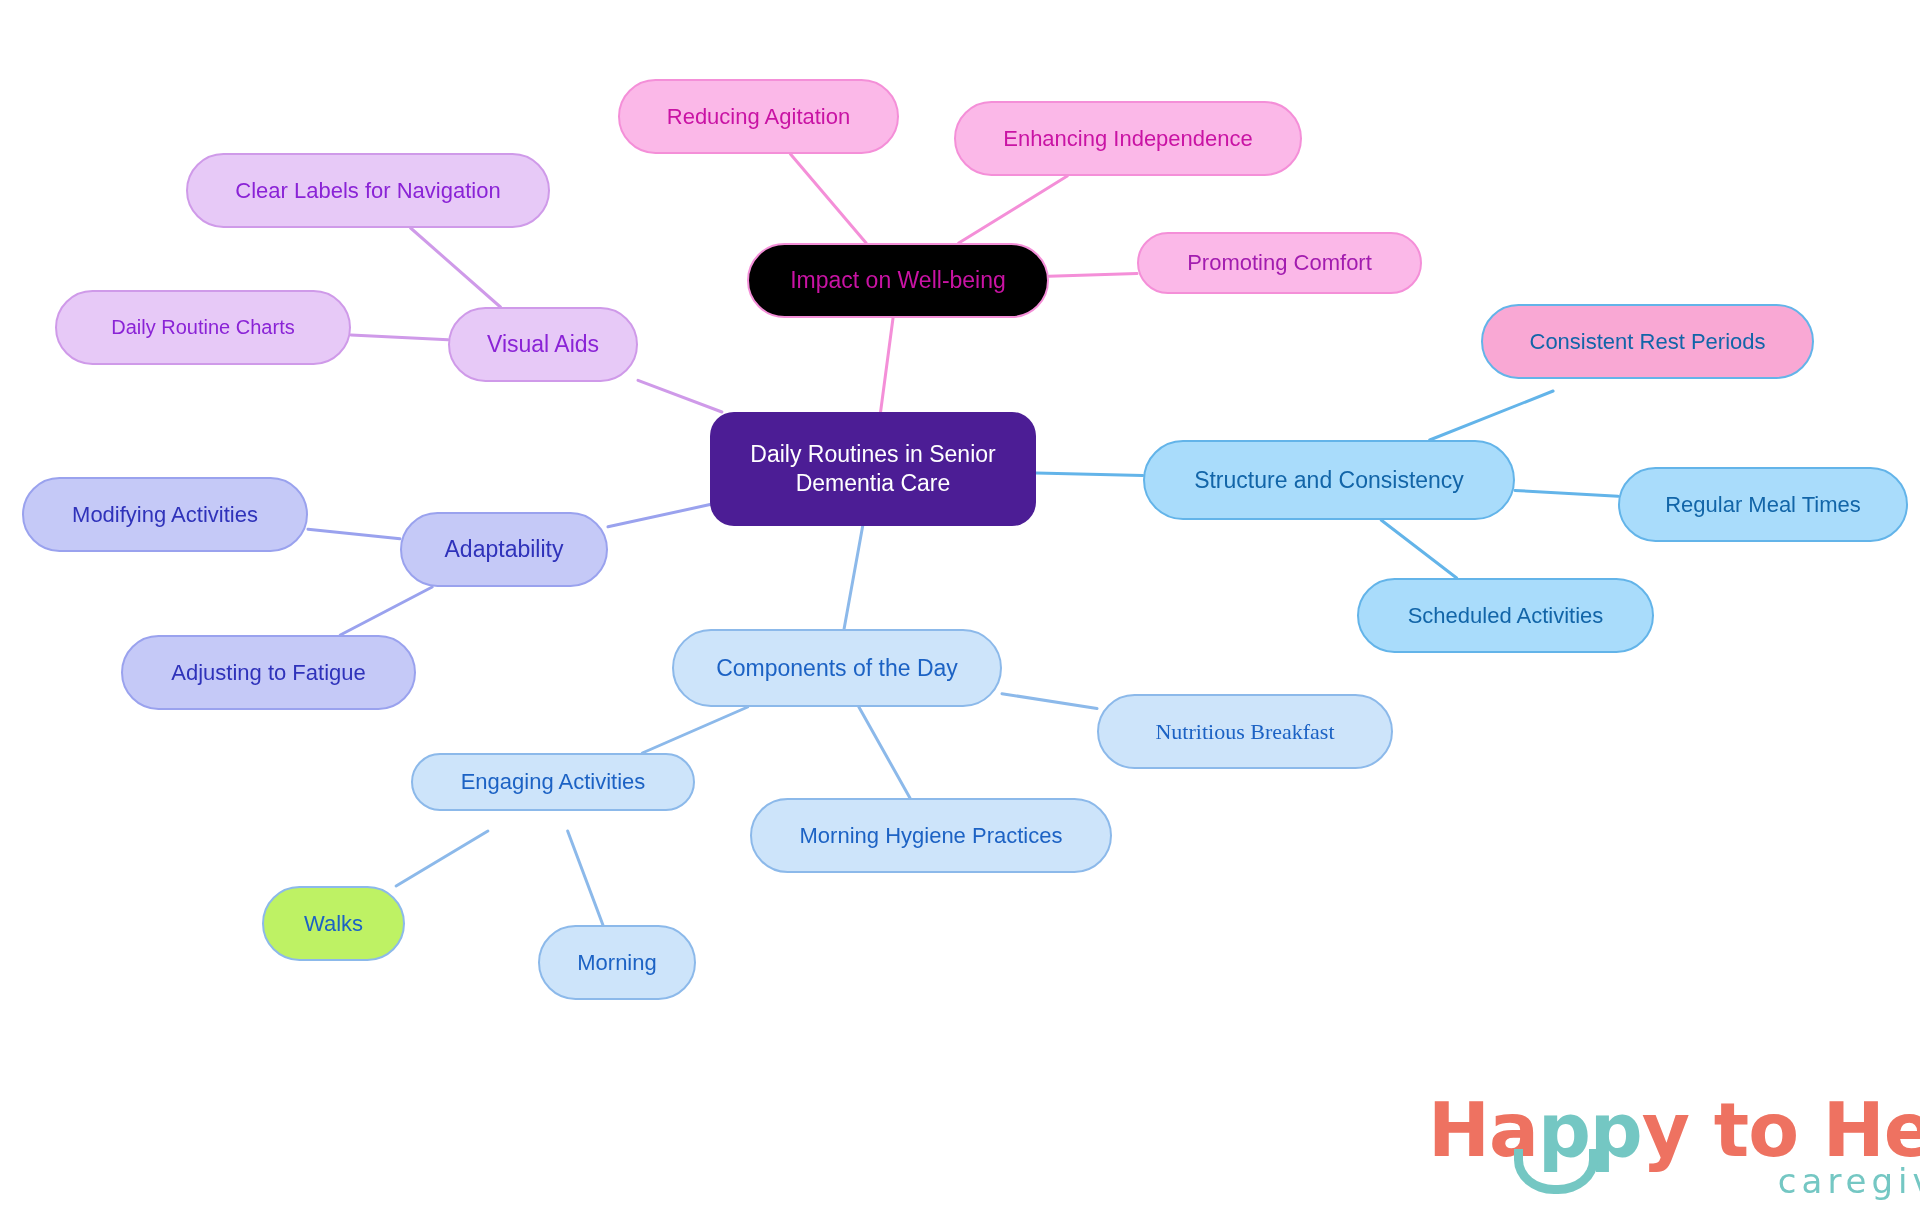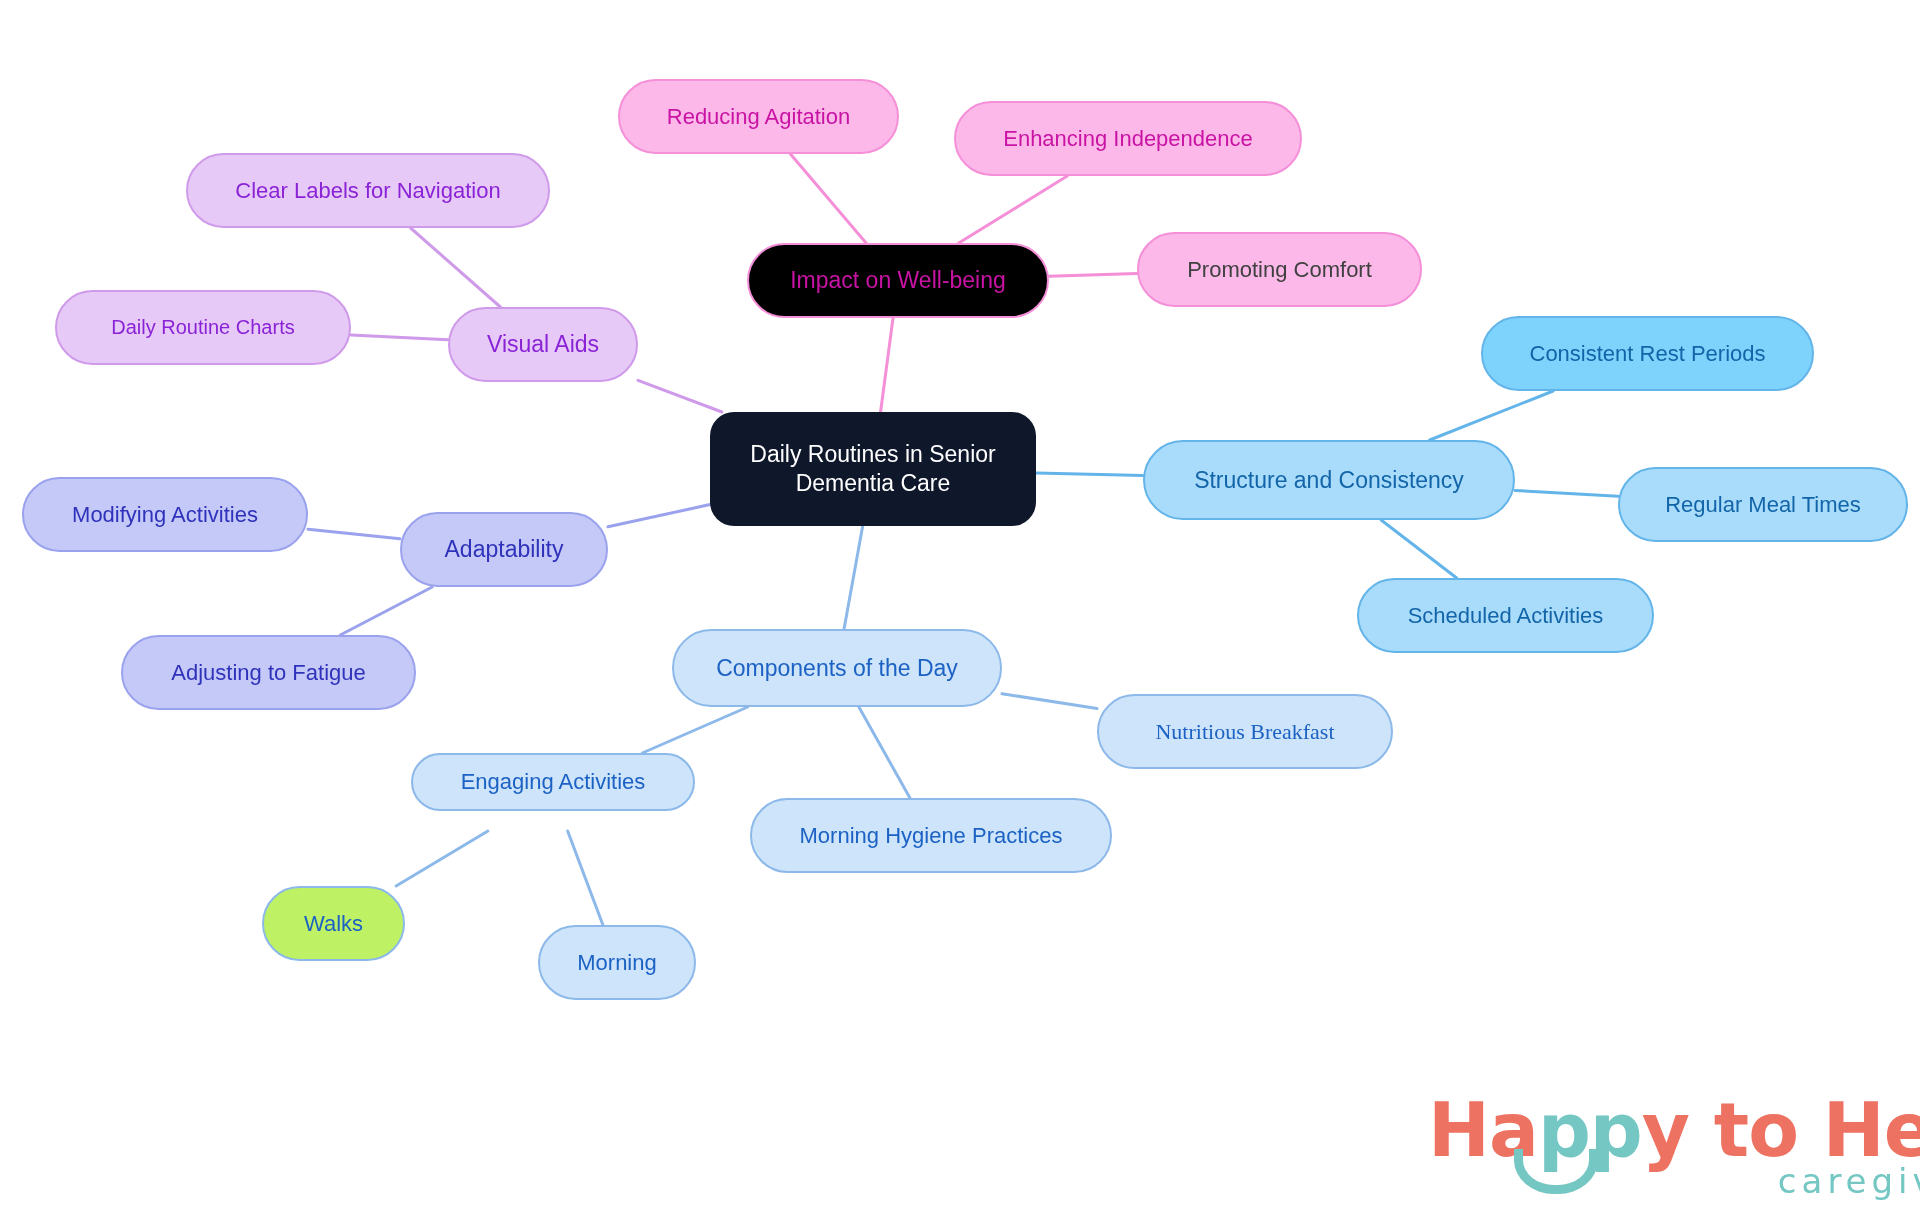--- a/index.html
+++ b/index.html
@@ -108,34 +108,34 @@
       <line x1="1515" y1="490.5" x2="1618" y2="496.31451612903226" stroke="#63b4e9" stroke-width="3" stroke-linecap="round"></line>
       <line x1="1381.1033210332102" y1="520" x2="1456.6531365313654" y2="578" stroke="#63b4e9" stroke-width="3" stroke-linecap="round"></line>
       <line x1="862.6884422110553" y1="526" x2="844.0552763819095" y2="629" stroke="#8cb9ea" stroke-width="3" stroke-linecap="round"></line>
       <line x1="1002" y1="693.6801470588235" x2="1097" y2="708.4656862745098" stroke="#8cb9ea" stroke-width="3" stroke-linecap="round"></line>
       <line x1="858.8865671641792" y1="707" x2="909.955223880597" y2="798" stroke="#8cb9ea" stroke-width="3" stroke-linecap="round"></line>
       <line x1="747.6774193548387" y1="707" x2="642.3225806451613" y2="753" stroke="#8cb9ea" stroke-width="3" stroke-linecap="round"></line>
       <line x1="487.9011406844106" y1="831" x2="396.09505703422053" y2="886" stroke="#8cb9ea" stroke-width="3" stroke-linecap="round"></line>
       <line x1="567.6392961876833" y1="831" x2="602.9237536656891" y2="925" stroke="#8cb9ea" stroke-width="3" stroke-linecap="round"></line>
     </svg>
   <div id="nodes">
-      <div class="node c-root root" style="left: 710px; top: 412px; width: 326px; height: 114px; font-size: 23px; background: #0f172a; border-color: rgb(17, 21, 28); color: rgb(255, 255, 255);"><span>Daily Routines in Senior
+      <div class="node c-root root" style="left: 710px; top: 412px; width: 326px; height: 114px; font-size: 23px; background: #4c1d95; border-color: rgb(17, 21, 28); color: rgb(255, 255, 255);"><span>Daily Routines in Senior
 Dementia Care</span></div>
       <div class="node c-pink" style="left: 747px; top: 243px; width: 302px; height: 75px; font-size: 23px; background: #000000; border-color: rgb(244, 143, 216); color: rgb(201, 19, 164);"><span>Impact on Well-being</span></div>
       <div class="node c-pink" style="left: 618px; top: 79px; width: 281px; height: 75px; font-size: 22px; background: rgb(251, 184, 232); border-color: rgb(244, 143, 216); color: rgb(201, 19, 164);"><span>Reducing Agitation</span></div>
       <div class="node c-pink" style="left: 954px; top: 101px; width: 348px; height: 75px; font-size: 22px; background: rgb(251, 184, 232); border-color: rgb(244, 143, 216); color: rgb(201, 19, 164);"><span>Enhancing Independence</span></div>
-      <div class="node c-pink" style="left: 1137px; top: 232px; width: 285px; height: 75px; font-size: 22px; background: rgb(251, 184, 232); border-color: rgb(244, 143, 216); color: #404040;"><span>Promoting Comfort</span></div>
+      <div class="node c-pink" style="left: 1137px; top: 232px; width: 285px; height: 62px; font-size: 22px; background: rgb(251, 184, 232); border-color: rgb(244, 143, 216); color: #a21caf;"><span>Promoting Comfort</span></div>
       <div class="node c-lilac" style="left: 448px; top: 307px; width: 190px; height: 75px; font-size: 23px; background: rgb(231, 201, 247); border-color: rgb(207, 154, 233); color: rgb(138, 35, 214); justify-content: center;"><span>Visual Aids</span></div>
       <div class="node c-lilac" style="left: 186px; top: 153px; width: 364px; height: 75px; font-size: 22px; background: rgb(231, 201, 247); border-color: rgb(207, 154, 233); color: rgb(138, 35, 214);"><span>Clear Labels for Navigation</span></div>
       <div class="node c-lilac" style="left: 55px; top: 290px; width: 296px; height: 75px; font-size: 20px; background: rgb(231, 201, 247); border-color: rgb(207, 154, 233); color: rgb(138, 35, 214);"><span>Daily Routine Charts</span></div>
       <div class="node c-peri" style="left: 400px; top: 512px; width: 208px; height: 75px; font-size: 23px; background: rgb(197, 201, 247); border-color: rgb(154, 162, 238); color: rgb(47, 50, 186);"><span>Adaptability</span></div>
       <div class="node c-peri" style="left: 22px; top: 477px; width: 286px; height: 75px; font-size: 22px; background: rgb(197, 201, 247); border-color: rgb(154, 162, 238); color: rgb(47, 50, 186);"><span>Modifying Activities</span></div>
       <div class="node c-peri" style="left: 121px; top: 635px; width: 295px; height: 75px; font-size: 22px; background: rgb(197, 201, 247); border-color: rgb(154, 162, 238); color: rgb(47, 50, 186);"><span>Adjusting to Fatigue</span></div>
       <div class="node c-sky" style="left: 1143px; top: 440px; width: 372px; height: 80px; font-size: 23px; background: rgb(169, 220, 251); border-color: rgb(99, 180, 233); color: rgb(18, 101, 168);"><span>Structure and Consistency</span></div>
-      <div class="node c-sky" style="left: 1481px; top: 316px; width: 333px; height: 75px; font-size: 22px; background: #7dd3fc; border-color: rgb(99, 180, 233); color: rgb(18, 101, 168);"><span>Consistent Rest Periods</span></div>
+      <div class="node c-sky" style="left: 1481px; top: 304px; width: 333px; height: 75px; font-size: 22px; background: #f9a8d4; border-color: rgb(99, 180, 233); color: rgb(18, 101, 168);"><span>Consistent Rest Periods</span></div>
       <div class="node c-sky" style="left: 1618px; top: 467px; width: 290px; height: 75px; font-size: 22px; background: rgb(169, 220, 251); border-color: rgb(99, 180, 233); color: rgb(18, 101, 168);"><span>Regular Meal Times</span></div>
       <div class="node c-sky" style="left: 1357px; top: 578px; width: 297px; height: 75px; font-size: 22px; background: rgb(169, 220, 251); border-color: rgb(99, 180, 233); color: rgb(18, 101, 168);"><span>Scheduled Activities</span></div>
       <div class="node c-ice" style="left: 672px; top: 629px; width: 330px; height: 78px; font-size: 23px; background: rgb(205, 228, 250); border-color: rgb(140, 185, 234); color: rgb(28, 98, 196);"><span>Components of the Day</span></div>
       <div class="node c-ice" style="left: 1097px; top: 694px; width: 296px; height: 75px; font-size: 22px; background: rgb(205, 228, 250); border-color: rgb(140, 185, 234); color: rgb(28, 98, 196); font-family: Liberation Serif, serif;"><span>Nutritious Breakfast</span></div>
       <div class="node c-ice" style="left: 750px; top: 798px; width: 362px; height: 75px; font-size: 22px; background: rgb(205, 228, 250); border-color: rgb(140, 185, 234); color: rgb(28, 98, 196);"><span>Morning Hygiene Practices</span></div>
       <div class="node c-ice" style="left: 411px; top: 753px; width: 284px; height: 58px; font-size: 22px; background: rgb(205, 228, 250); border-color: rgb(140, 185, 234); color: rgb(28, 98, 196);"><span>Engaging Activities</span></div>
       <div class="node c-ice" style="left: 262px; top: 886px; width: 143px; height: 75px; font-size: 22px; background: #bef264; border-color: rgb(140, 185, 234); color: rgb(28, 98, 196);"><span>Walks</span></div>
       <div class="node c-ice" style="left: 538px; top: 925px; width: 158px; height: 75px; font-size: 22px; background: rgb(205, 228, 250); border-color: rgb(140, 185, 234); color: rgb(28, 98, 196);"><span>Morning</span></div>
     </div>
 

